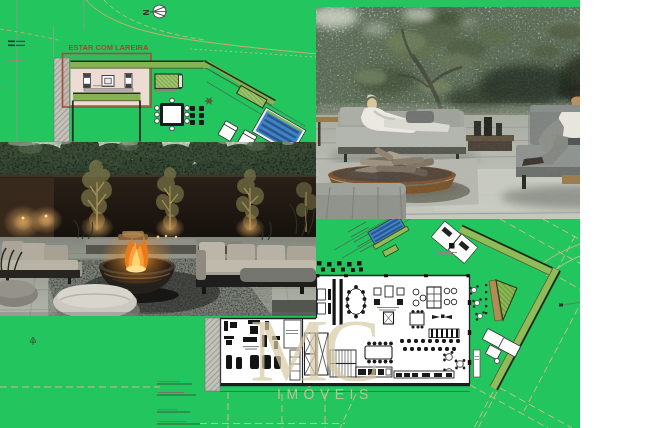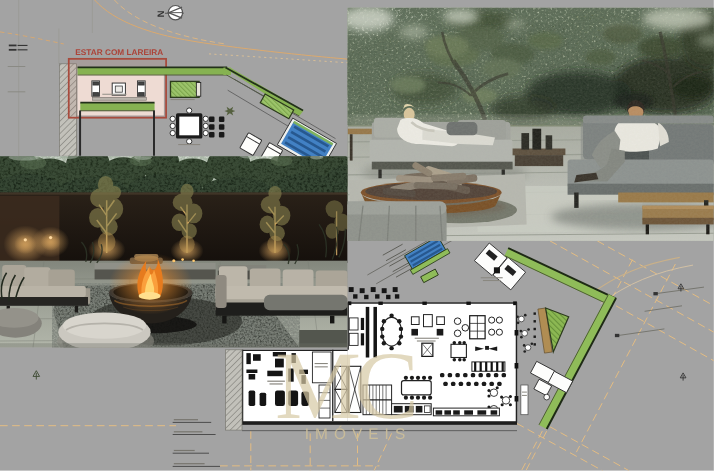--- a/index.html
+++ b/index.html
@@ -1,16 +1,16 @@
 <!DOCTYPE html>
 <html><head>
 <meta charset="utf-8">
 <style>
 html,body{margin:0;padding:0;background:#fff;}
-#stage{position:relative;width:649px;height:428px;overflow:hidden;background:#a3a3a3;font-family:"Liberation Sans",sans-serif;}
+#stage{position:relative;width:580px;height:428px;overflow:hidden;background:#22c55e;font-family:"Liberation Sans",sans-serif;}
 .abs{position:absolute;}
 </style>
 </head>
 <body>
 <div id="stage">
 
 <svg class="abs" style="left:0;top:0" width="330" height="162" viewBox="0 0 330 162">
 <defs>
 <pattern id="hG" width="4" height="4" patternUnits="userSpaceOnUse" patternTransform="rotate(45)">
           <rect width="4" height="4" fill="#c2c1ba"></rect>

